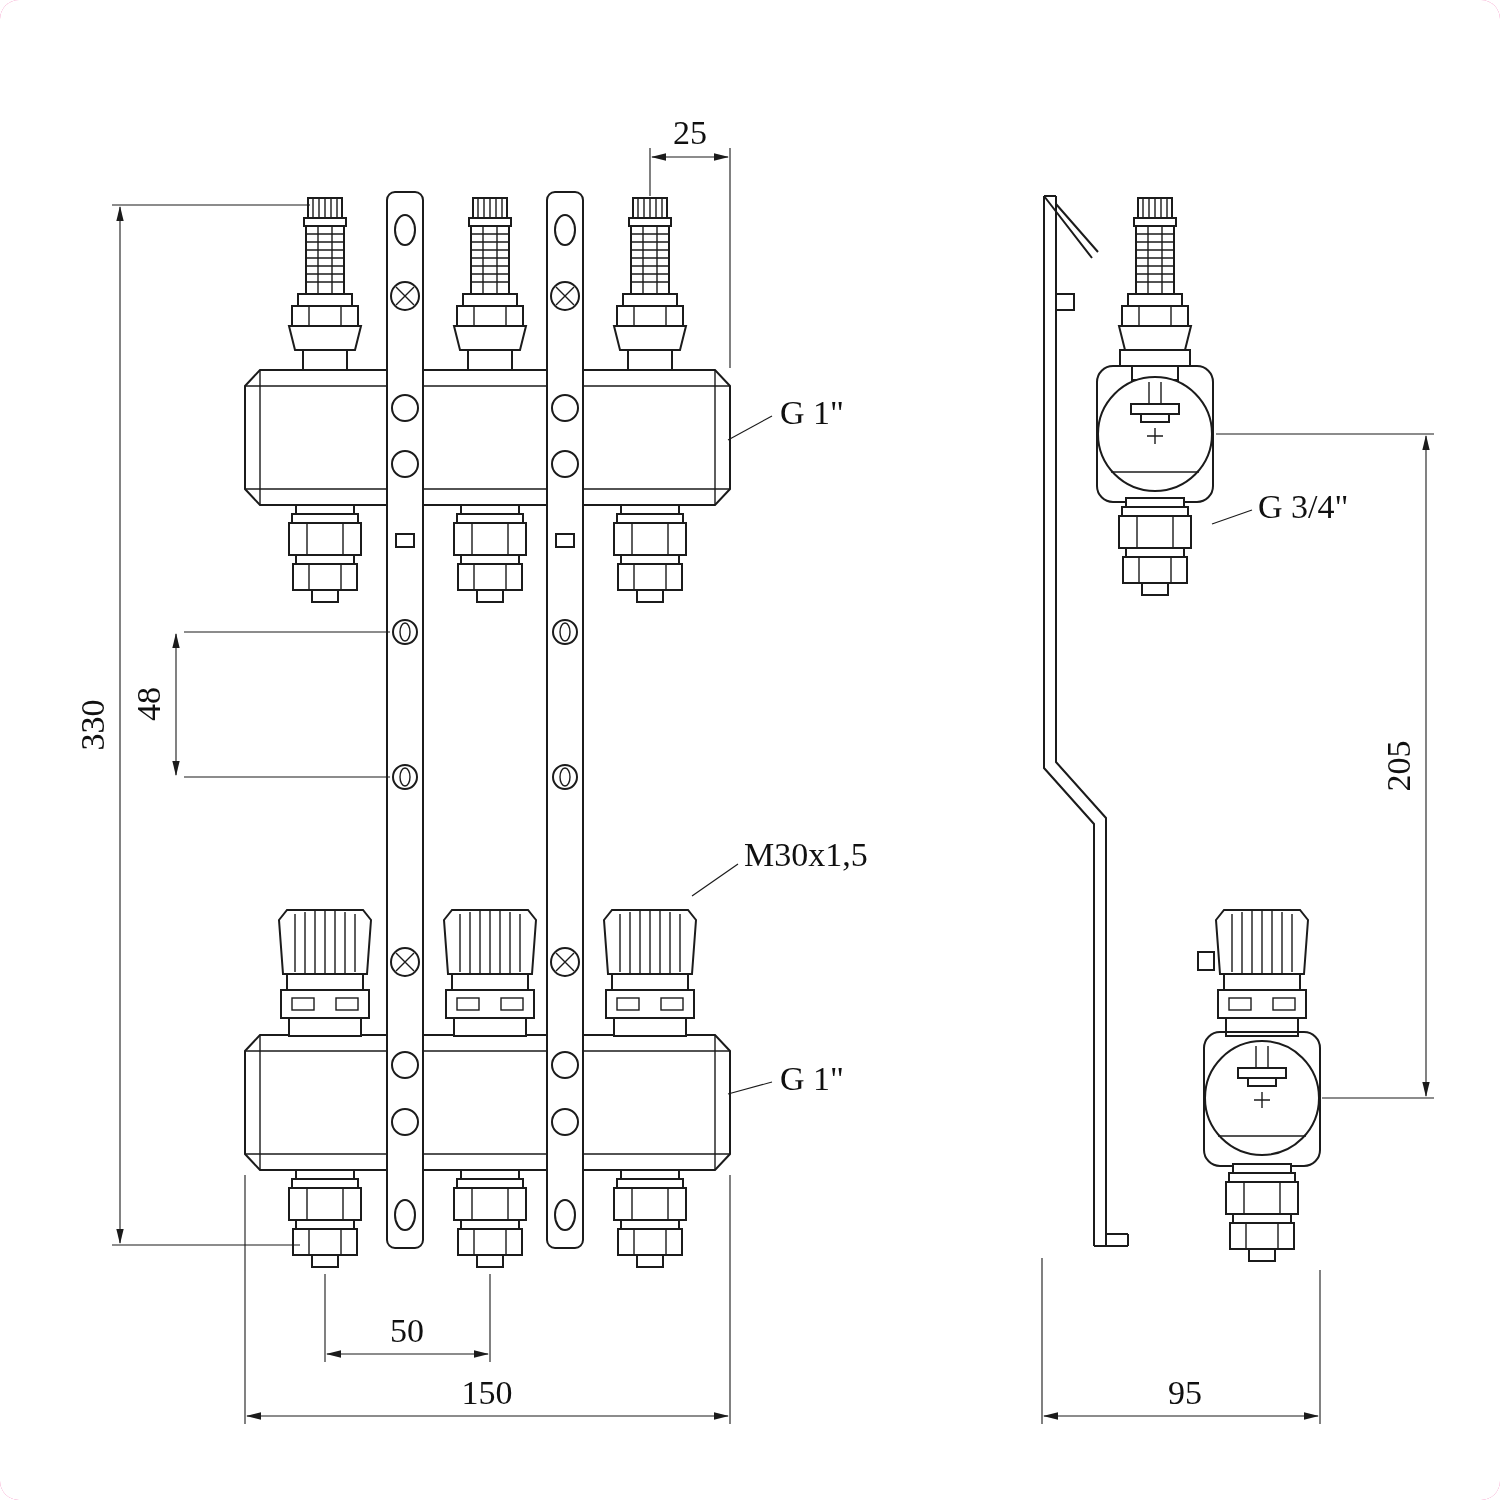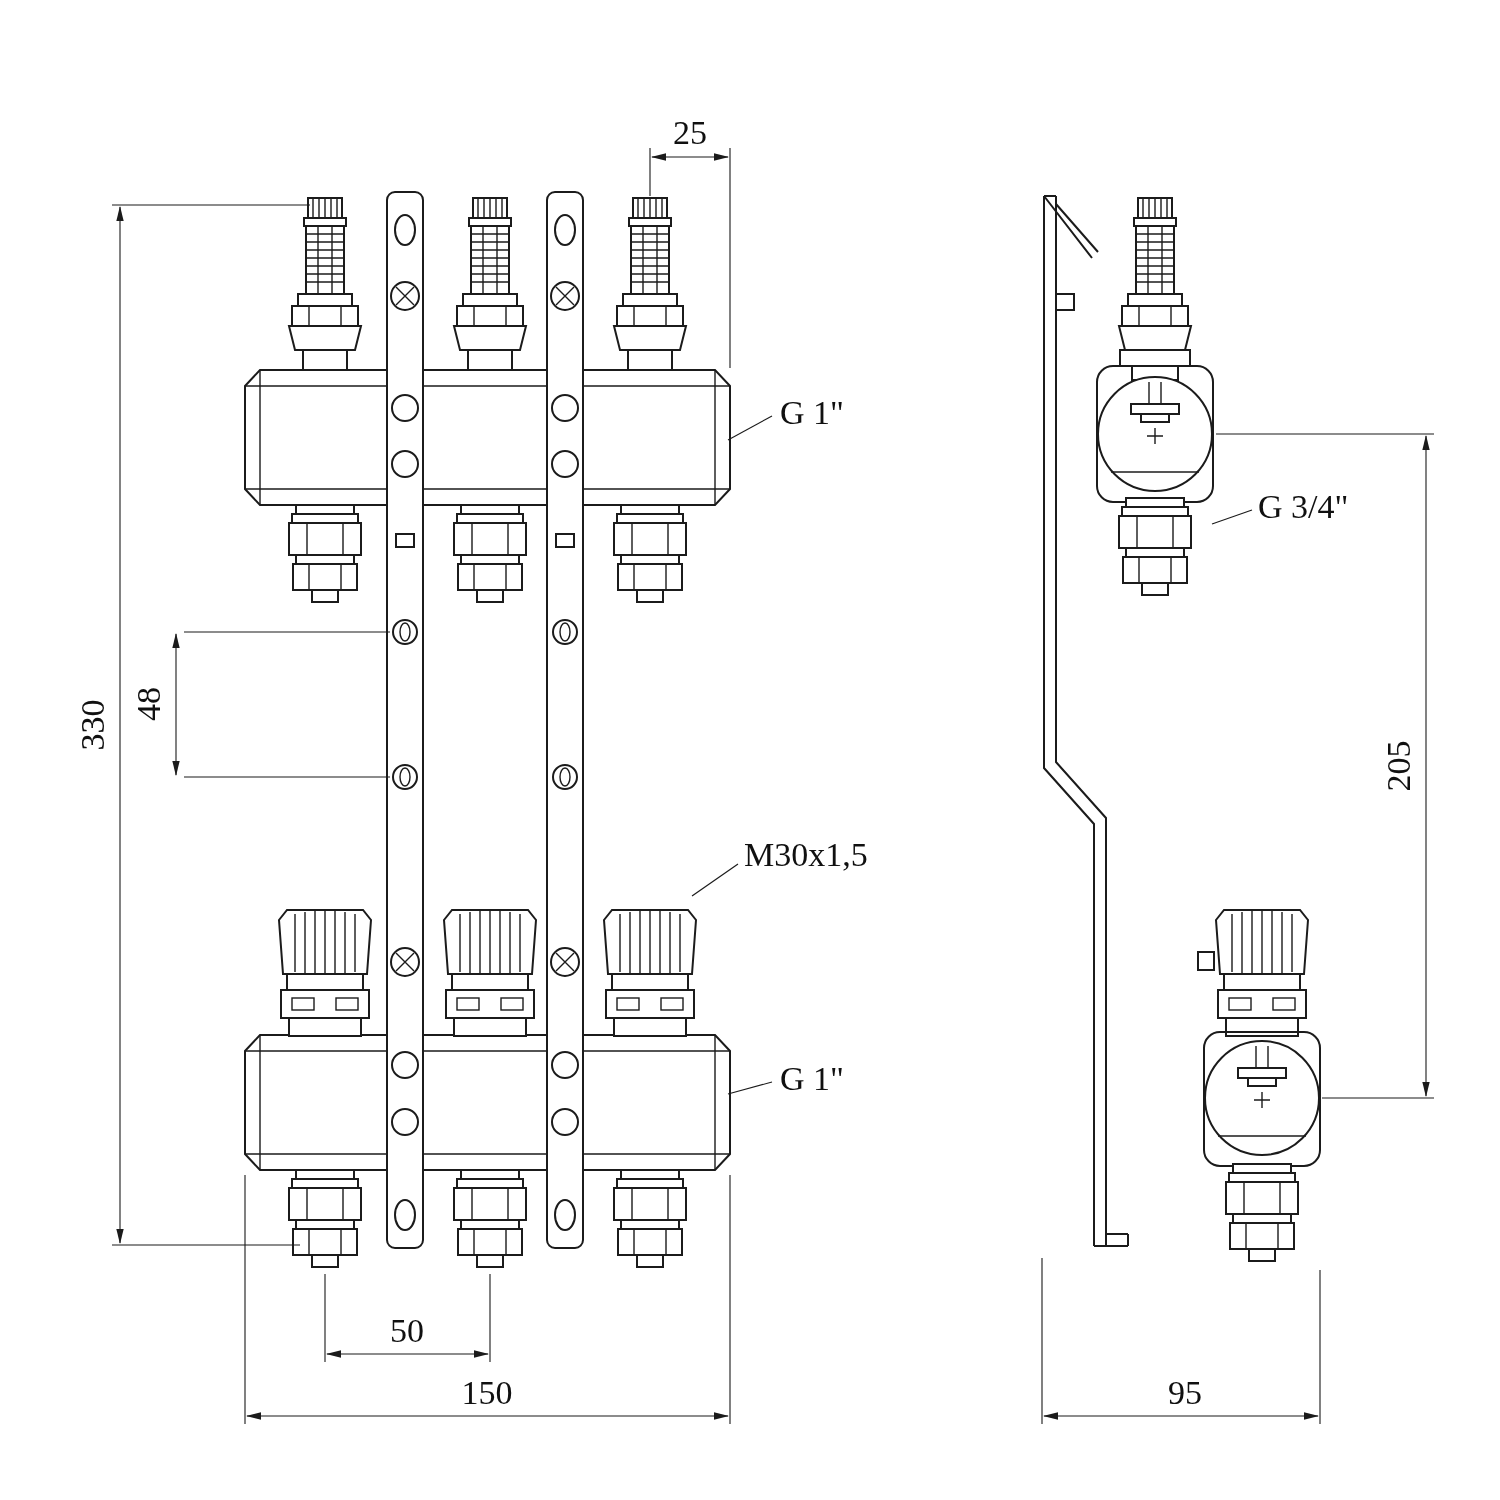--- a/index.html
+++ b/index.html
@@ -1,16 +1,16 @@
 <!DOCTYPE html>
 <html><head>
 <meta charset="utf-8">
 <style>
   html,body{margin:0;padding:0;background:#ffffff;}
-  .wrap{width:1500px;height:1500px;background:#ec4899;overflow:hidden;}
+  .wrap{width:1500px;height:1500px;background:#ec4899;overflow:hidden;border-radius:19px;}
   svg{display:block;}
   .s  {fill:#ffffff;stroke:#1b1b1b;stroke-width:2;}
   .l  {fill:none;stroke:#1b1b1b;stroke-width:1.4;}
   .l2 {fill:none;stroke:#1b1b1b;stroke-width:2;}
   .dim{fill:none;stroke:#1b1b1b;stroke-width:1.1;}
   .t  {font-family:"Liberation Serif", serif;font-size:34px;fill:#101010;}
 </style>
 </head>
 <body>
 

